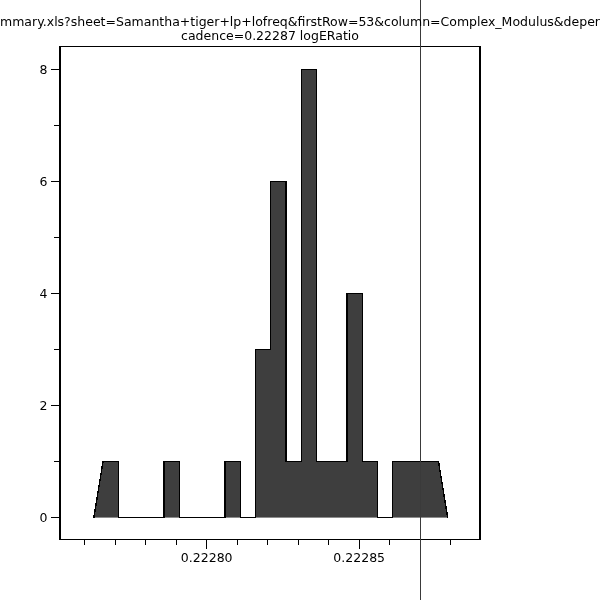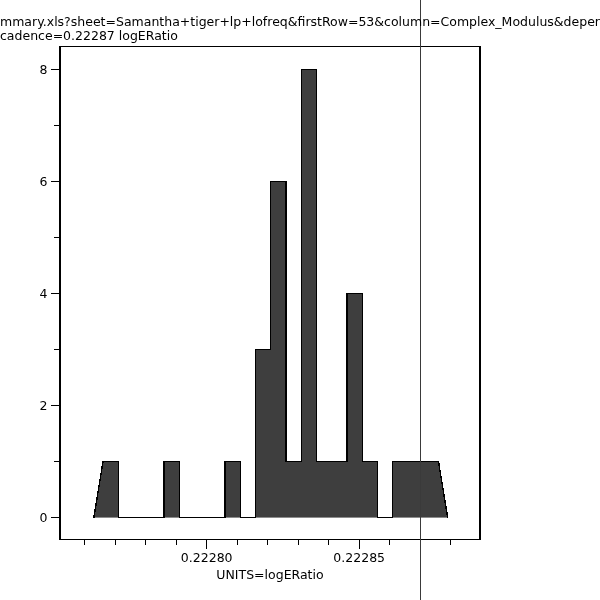--- a/index.html
+++ b/index.html
@@ -10,21 +10,21 @@
   }
   .stage{position:absolute;left:0;top:0;width:600px;height:600px;}
   .title-line1{
     position:absolute;left:0;top:14px;width:600px;height:15px;
     font-size:12.5px;color:#000;white-space:nowrap;overflow:hidden;
     text-align:left;
   }
   .title-line2{
     position:absolute;left:0;top:27.5px;width:540px;height:15px;
     font-size:12.5px;color:#000;white-space:nowrap;
-    text-align:left;
+    text-align:center;
   }
   .xlabel{
     position:absolute;left:0;top:567px;width:540px;height:16px;
     font-size:12.5px;color:#000;text-align:center;white-space:nowrap;
   }
   svg{position:absolute;left:0;top:0;}
 </style>
 </head>
 <body>
 
@@ -62,14 +62,13 @@
       <line x1="60" y1="293.70" x2="50.5" y2="293.70" stroke="#000000" stroke-width="1.2" shape-rendering="crispEdges"></line>
       <text x="47.5" y="298.20" font-size="12.5" fill="#000000" text-anchor="end">4</text>
       <line x1="60" y1="181.70" x2="50.5" y2="181.70" stroke="#000000" stroke-width="1.2" shape-rendering="crispEdges"></line>
       <text x="47.5" y="186.20" font-size="12.5" fill="#000000" text-anchor="end">6</text>
       <line x1="60" y1="69.70" x2="50.5" y2="69.70" stroke="#000000" stroke-width="1.2" shape-rendering="crispEdges"></line>
       <text x="47.5" y="74.20" font-size="12.5" fill="#000000" text-anchor="end">8</text>
       <line x1="420.22" y1="0" x2="420.22" y2="600" stroke="#3a3a3a" stroke-width="1.4" shape-rendering="crispEdges"></line>
     </svg>
   <div class="title-line1">mmary.xls?sheet=Samantha+tiger+lp+lofreq&amp;firstRow=53&amp;column=Complex_Modulus&amp;depende</div>
   <div class="title-line2">cadence=0.22287 logERatio</div>
-  <div class="xlabel">UNITS=logERatio</div>
 </div>
 
 </body></html>

